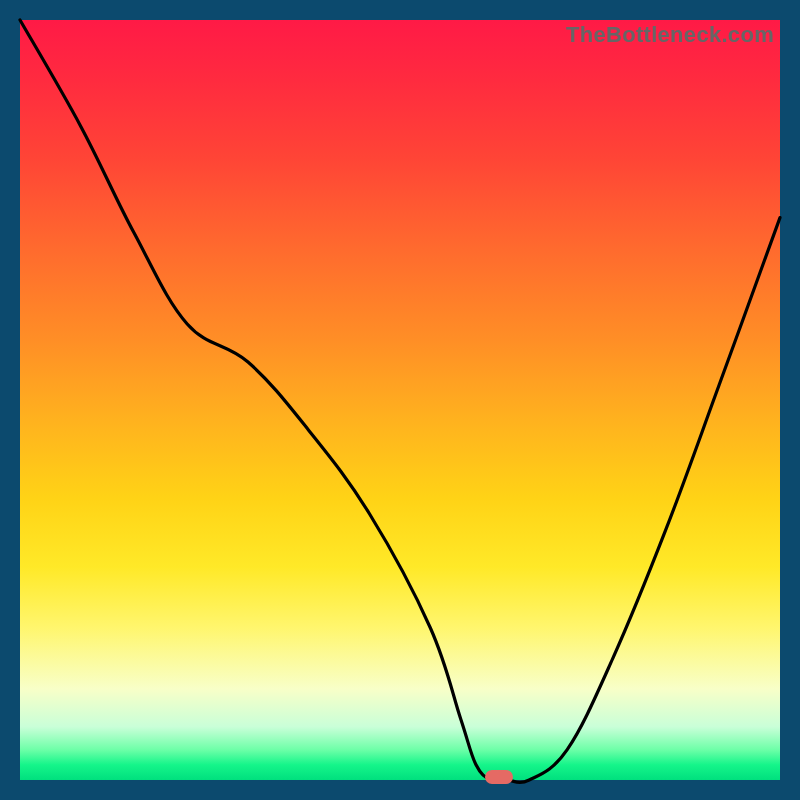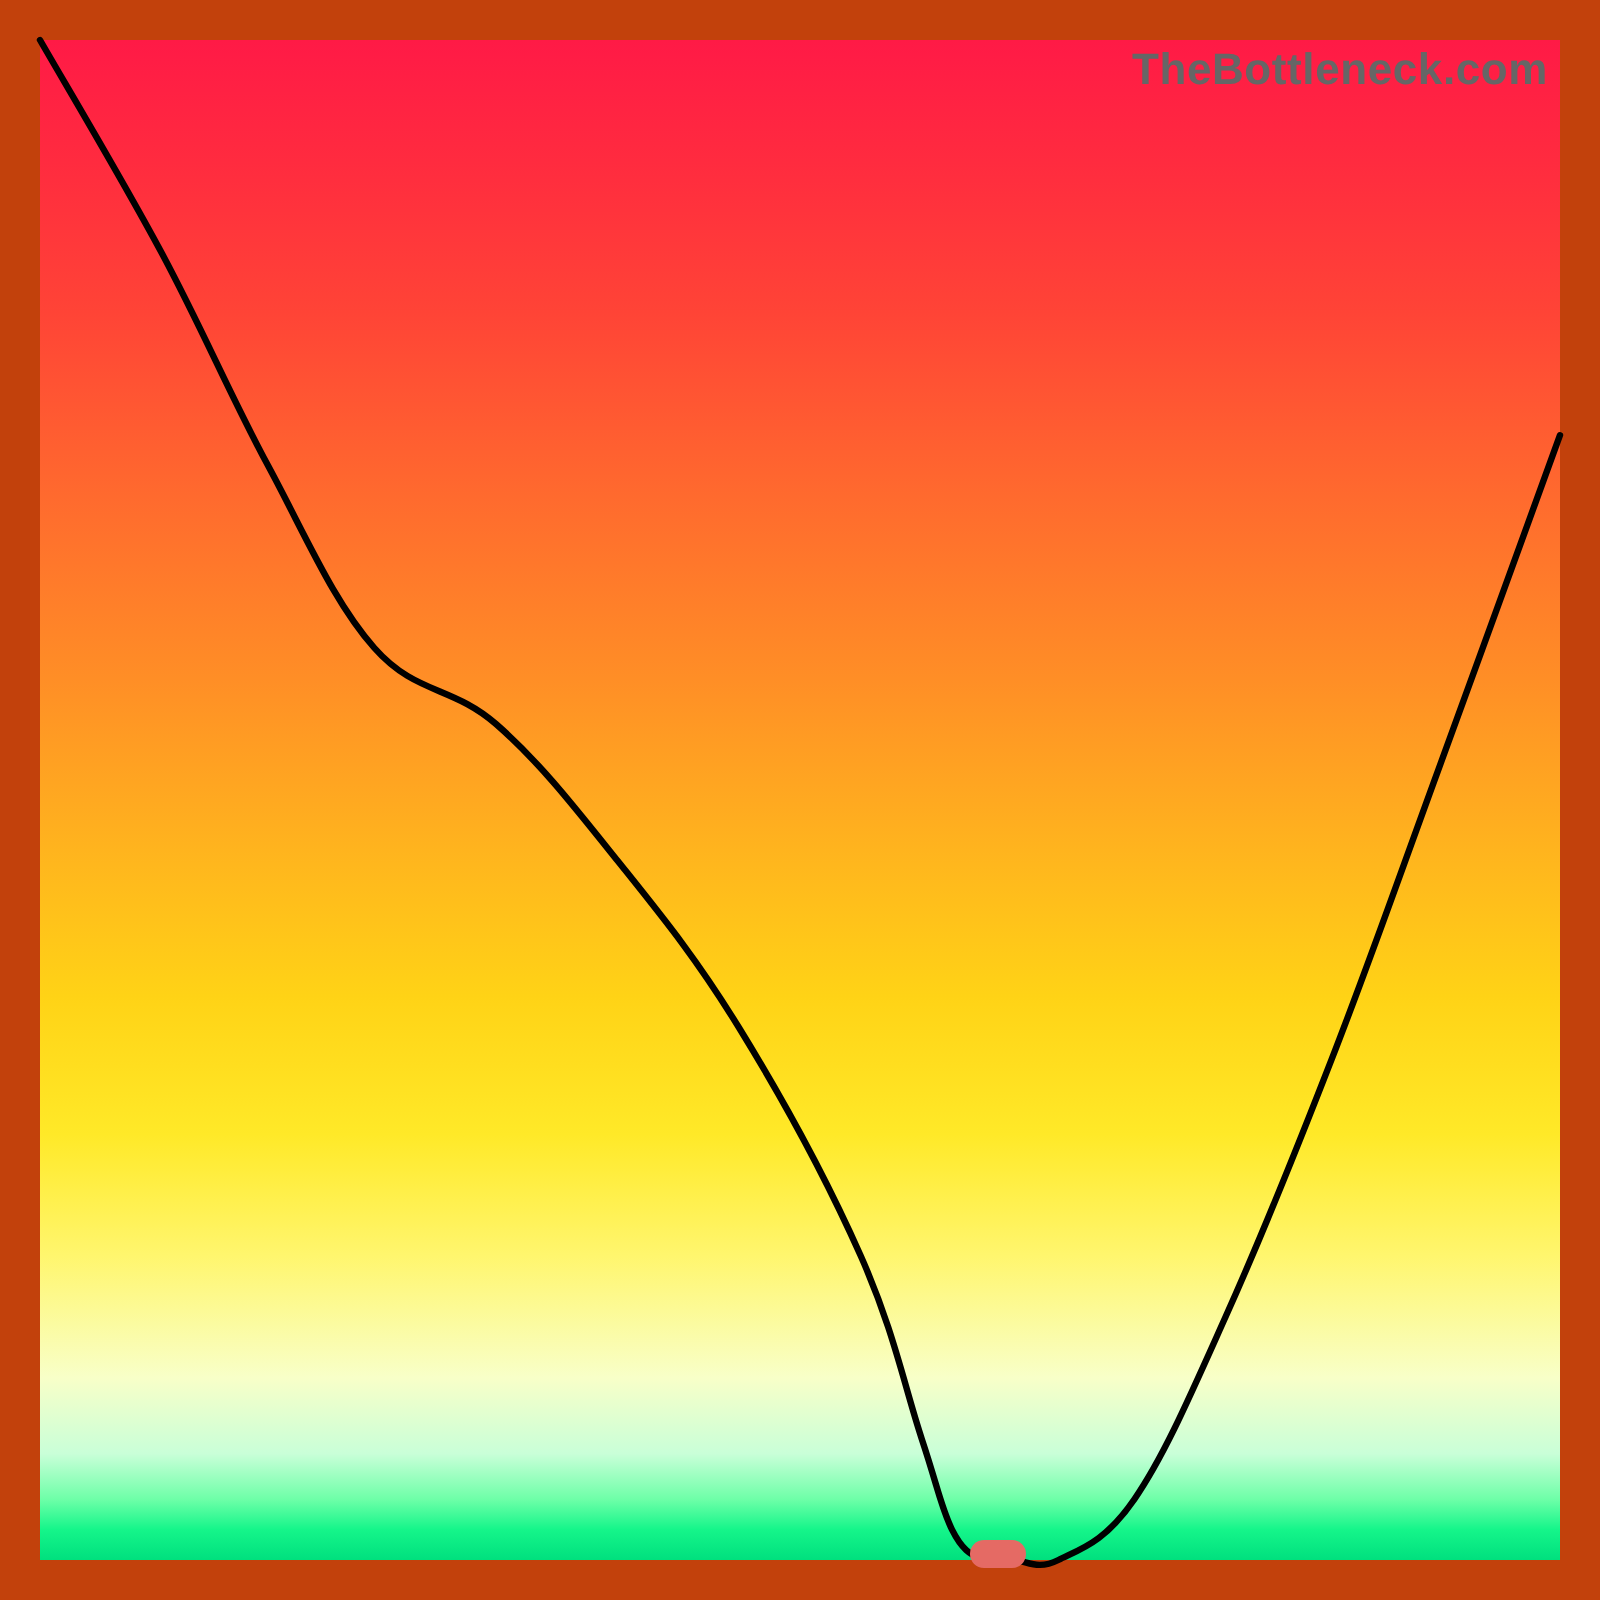--- a/index.html
+++ b/index.html
@@ -8,21 +8,21 @@
     width: 800px;
     height: 800px;
     background: #000;
     font-family: Arial, Helvetica, sans-serif;
     overflow: hidden;
   }
   .frame {
     position: relative;
     width: 800px;
     height: 800px;
-    background: #c2410c;
+    background: #0c4a6e;
   }
   .plot {
     position: absolute;
     left: 20px;
     top: 20px;
     width: 760px;
     height: 760px;
     background: linear-gradient(to bottom,
       #ff1a46 0%,
       #ff2b3f 8%,

